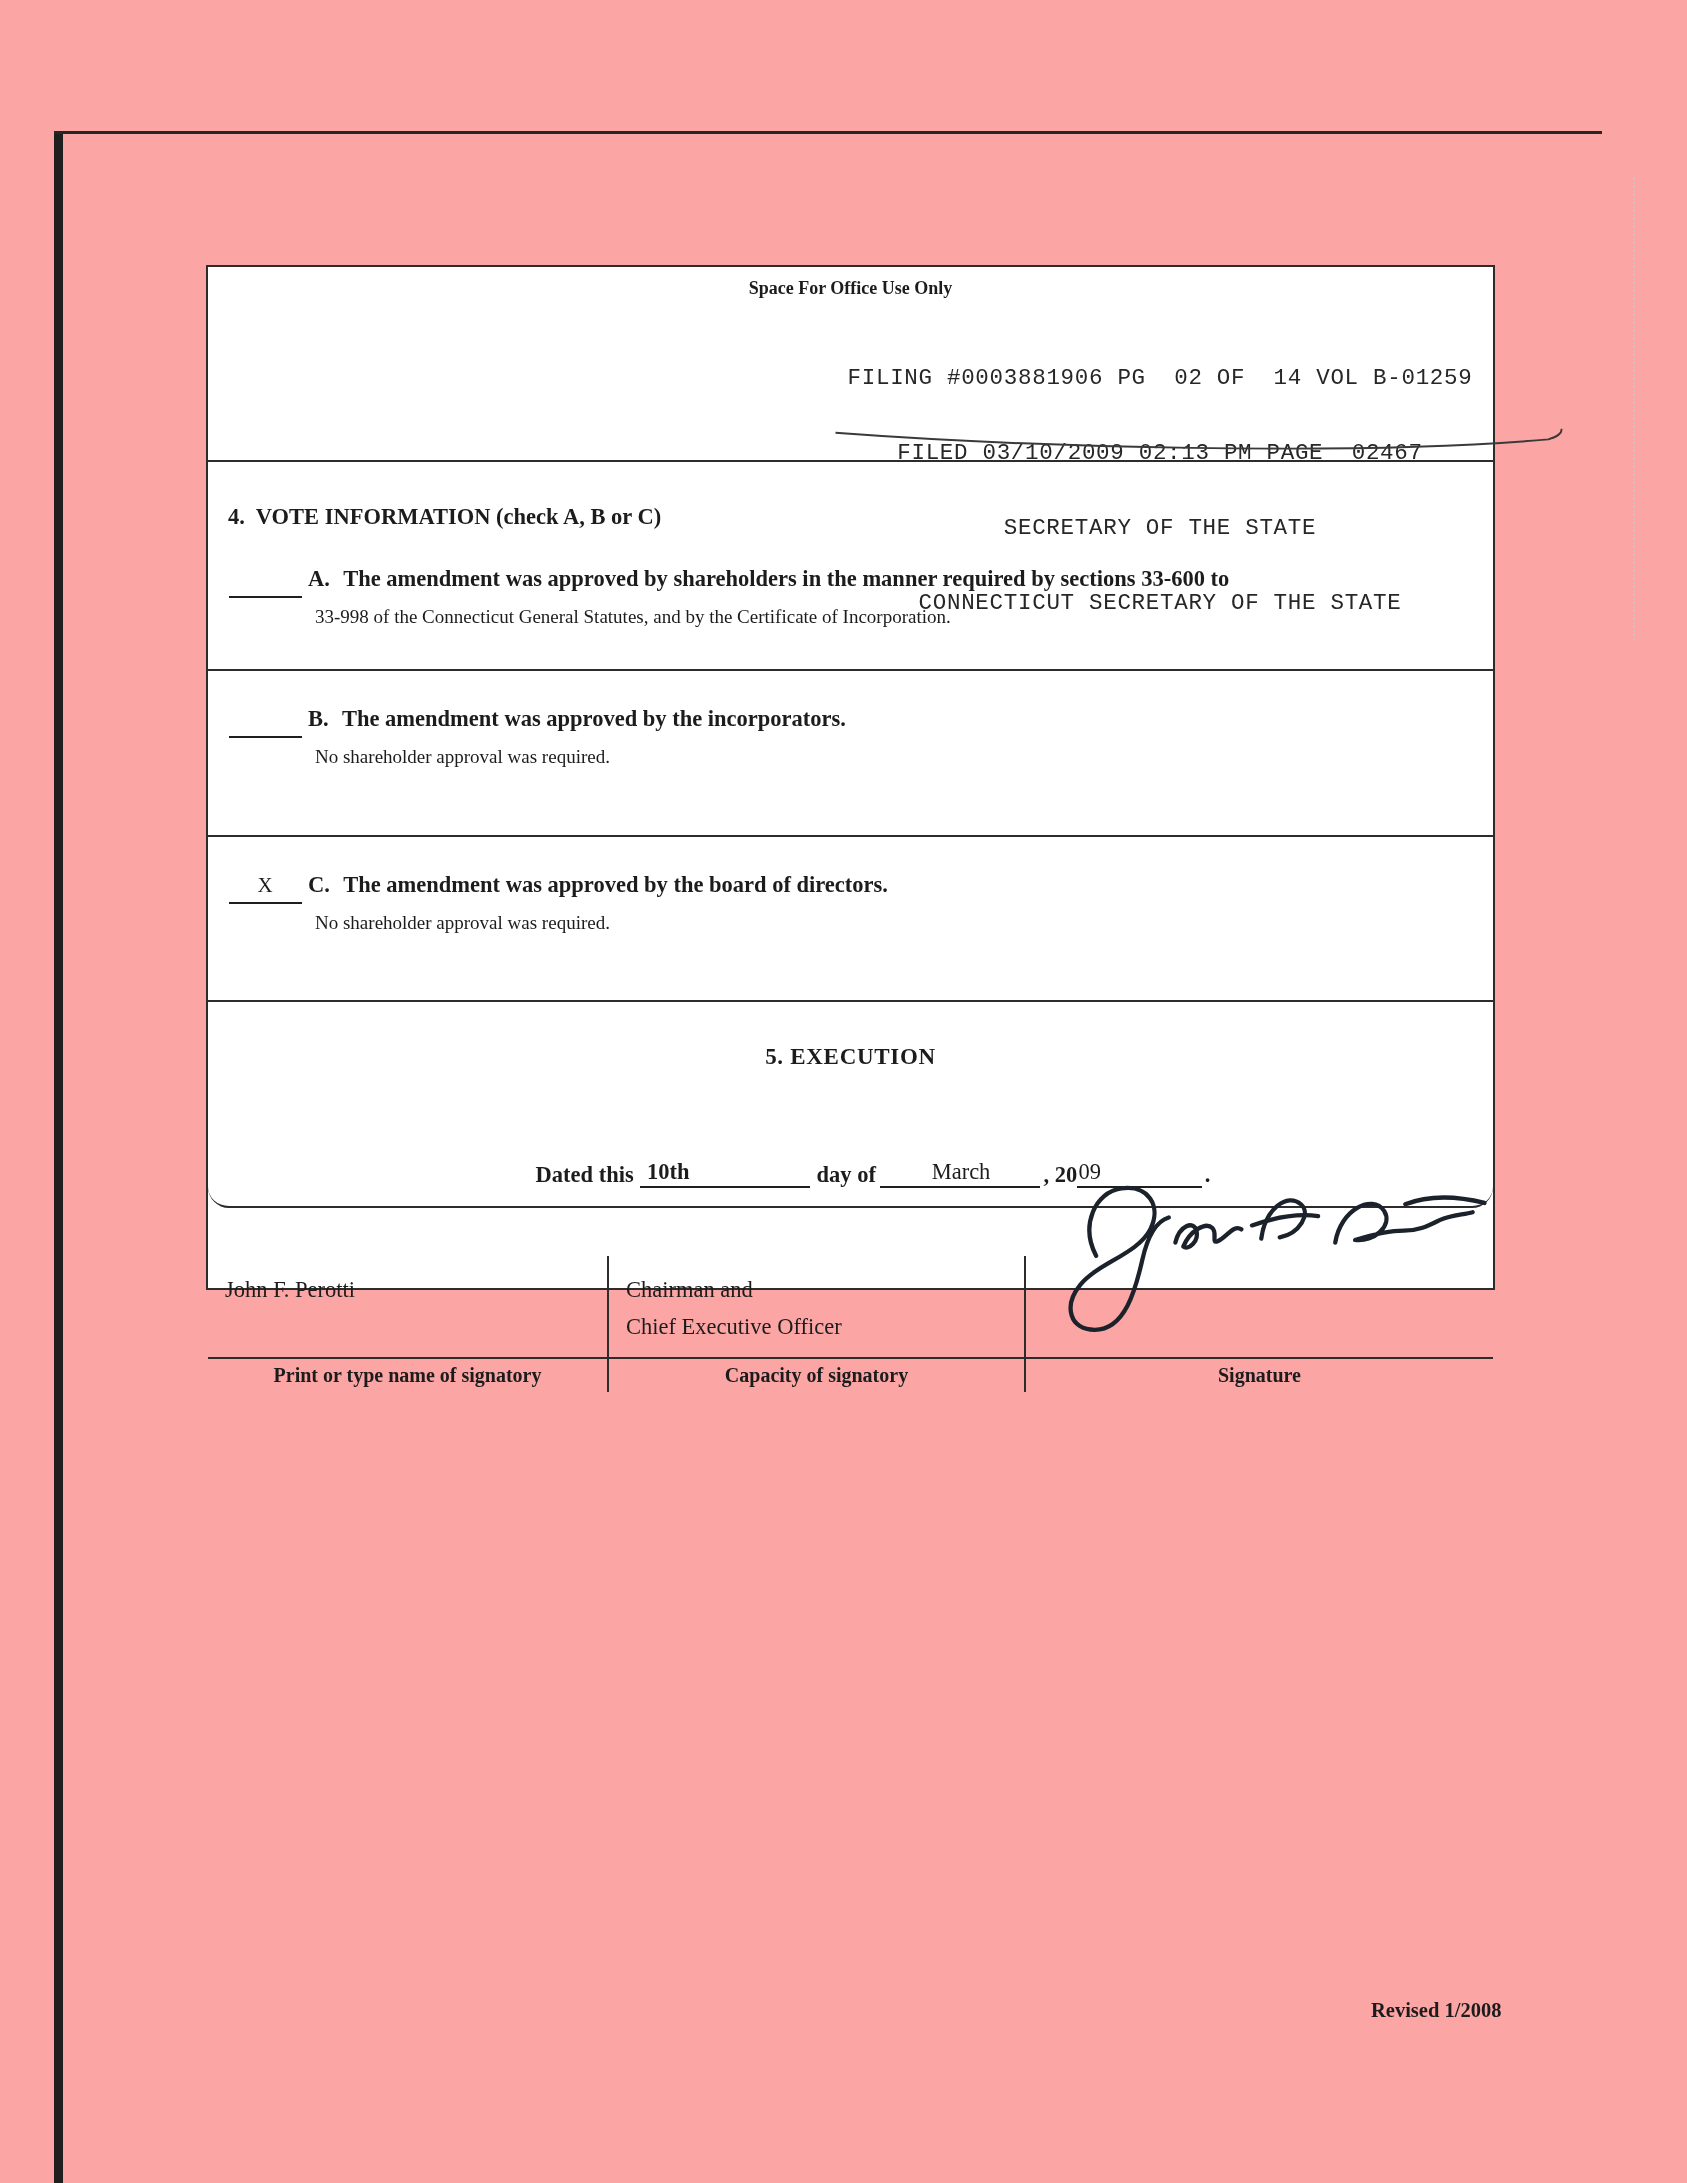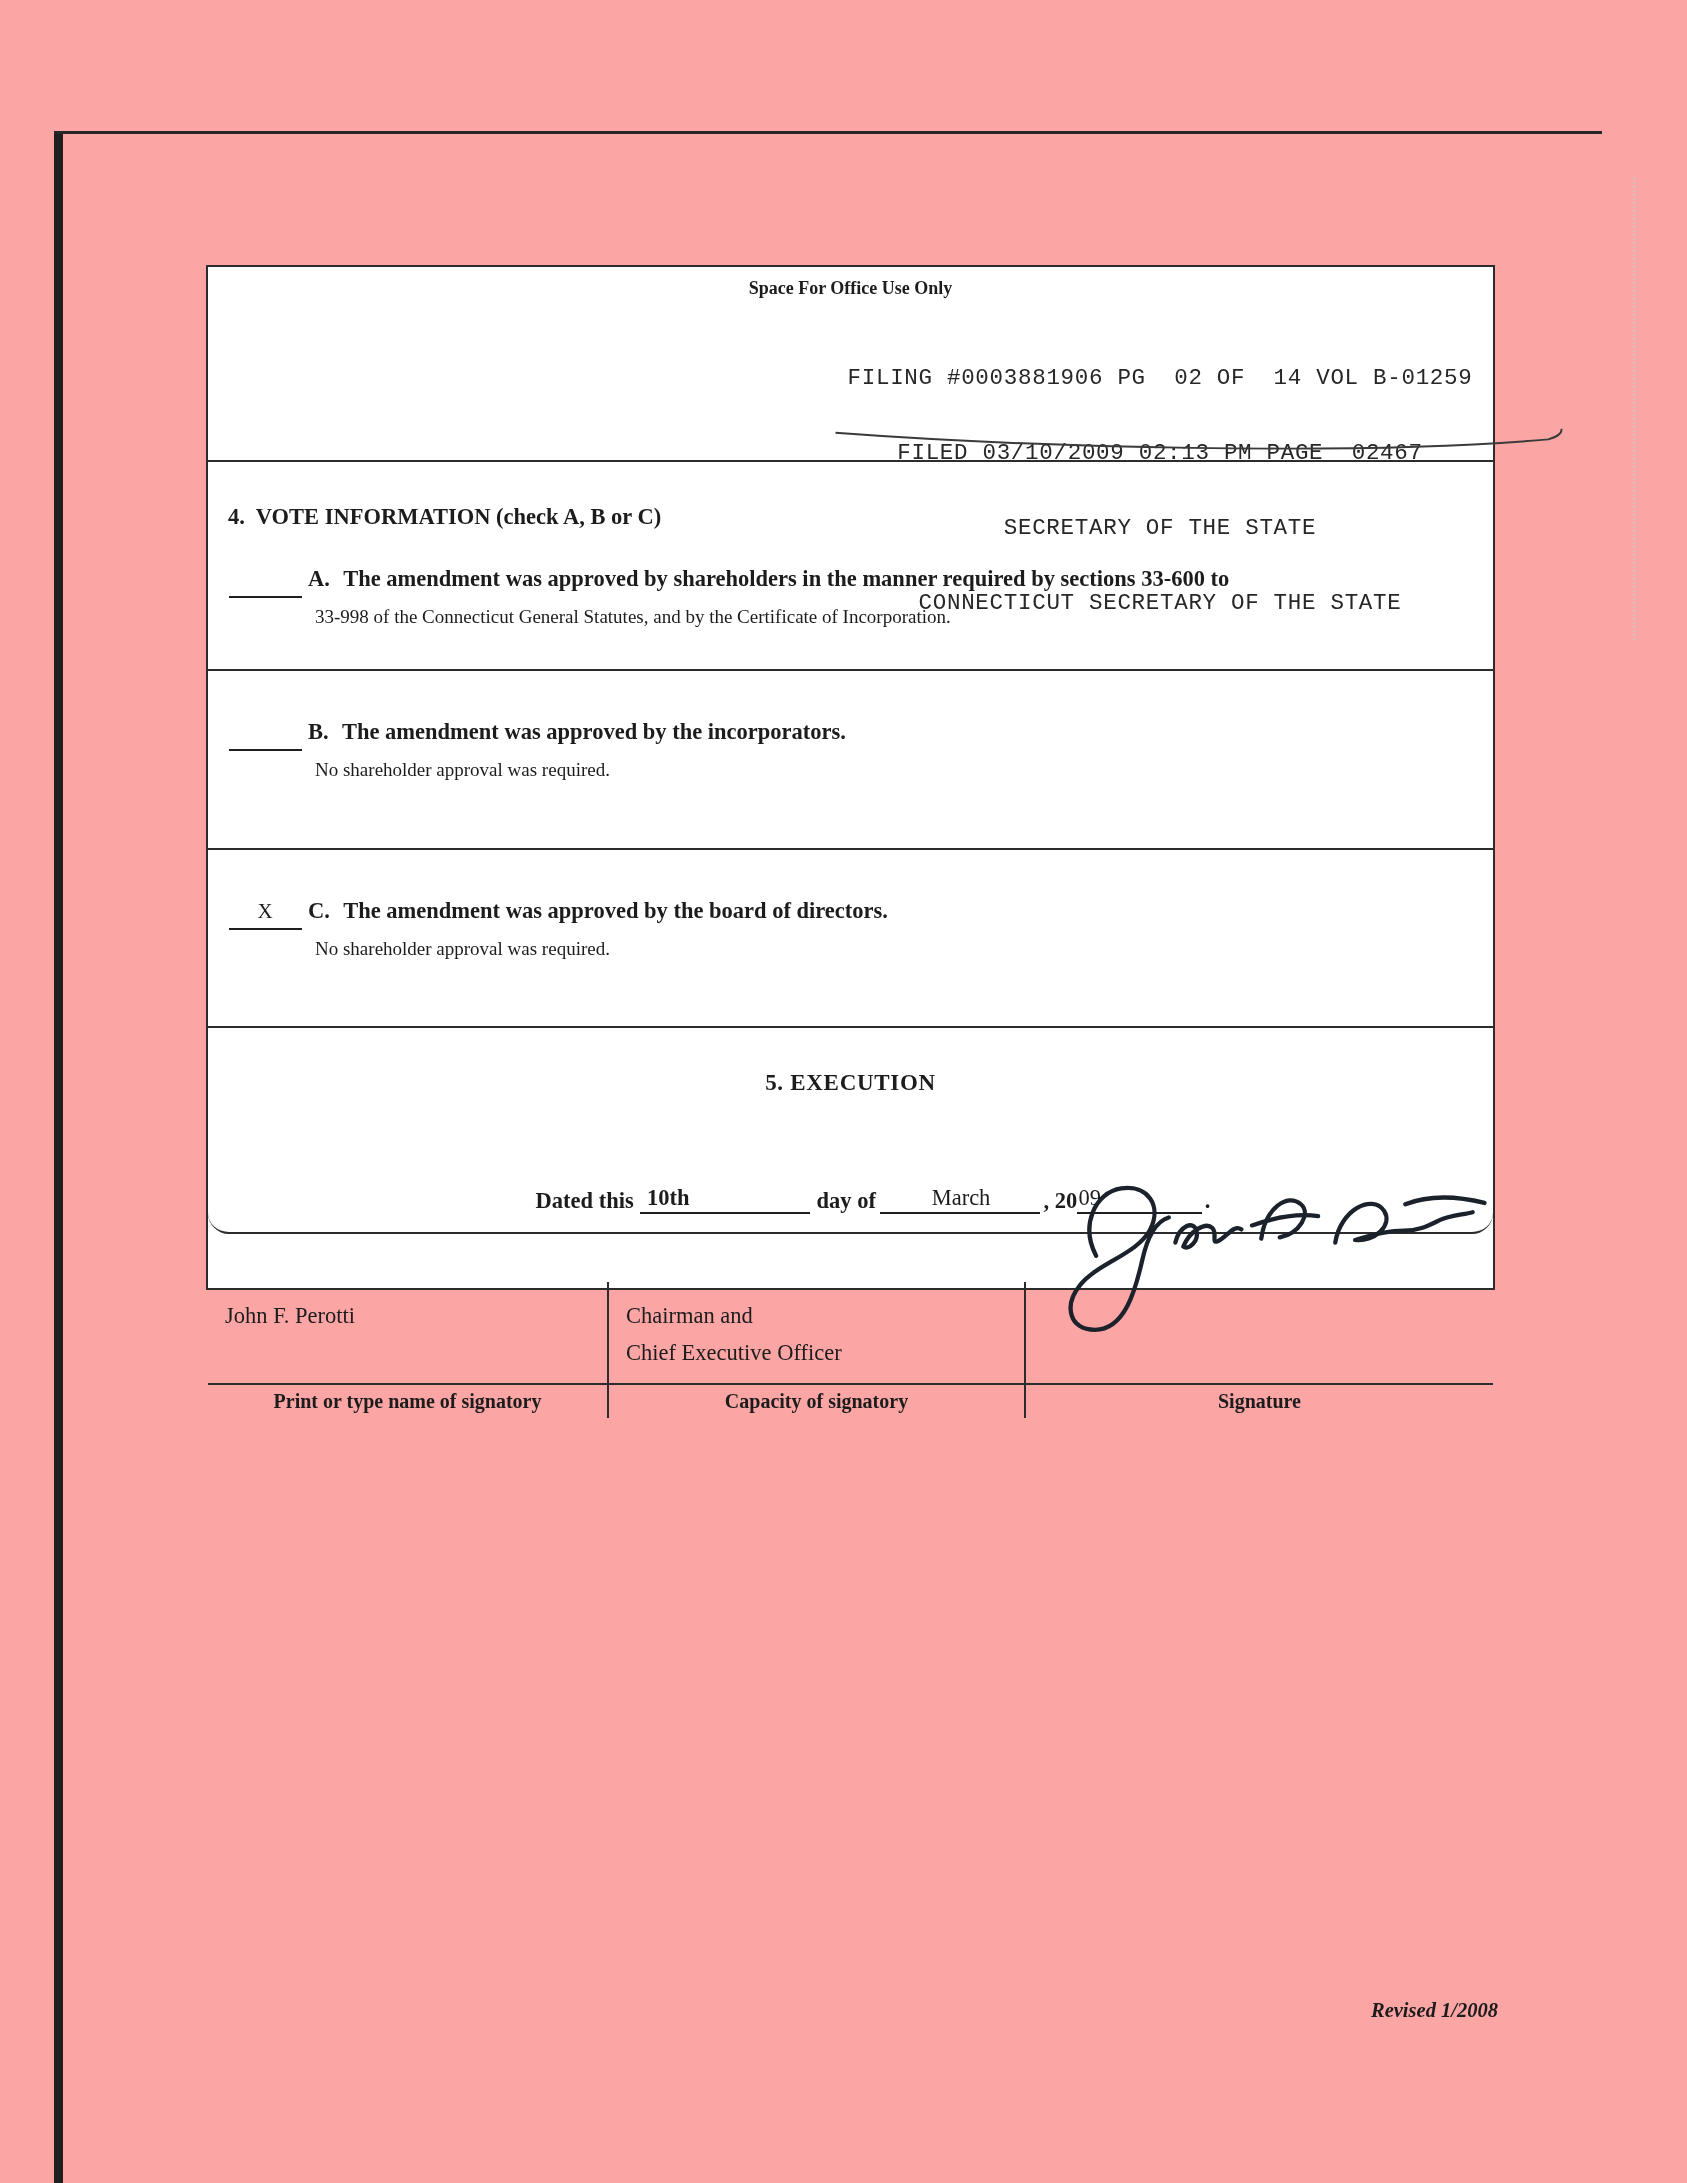--- a/index.html
+++ b/index.html
@@ -31,21 +31,21 @@
   .office-header{text-align:center;padding-top:10.6px;font-size:18px;font-weight:700;}
   .stamp{
     position:absolute;left:588px;top:49px;width:728px;
     font-family:"Liberation Mono",monospace;font-size:22.5px;line-height:25px;
     letter-spacing:0.7px;color:#272727;text-align:center;white-space:pre;
   }
   .stamp-curve{position:absolute;left:827px;top:425px;width:748px;height:34px;}
 
   .vote-title{padding:42px 2px 0 20px;font-size:22.5px;font-weight:700;white-space:pre;margin-bottom:30px;}
   .opt-line1{margin-left:20.5px;line-height:38px;font-size:22.5px;font-weight:700;}
-  .sec-optb .opt-line1,.sec-optc .opt-line1{margin-top:42px;}
+  .sec-optb .opt-line1,.sec-optc .opt-line1{margin-top:29px;}
   .opt-line2{margin-left:107px;line-height:38px;font-size:19px;font-weight:400;}
   .blank{
     display:inline-block;min-width:73px;border-bottom:2px solid #1f1f1f;
     text-align:center;font-weight:400;margin-right:6.6px;line-height:24px;height:26.5px;
     vertical-align:bottom;
   }
   .blank .mark{position:relative;top:-2.6px;font-size:21px;font-weight:400;}
   .letter{font-weight:700;margin-right:13.2px;}
 
   .exec-title{text-align:center;padding-top:42px;font-size:23px;font-weight:700;letter-spacing:0.7px;}
@@ -64,21 +64,21 @@
   .cell.vline{border-right:2px solid #2c2c2c;}
   .cell.content{font-size:22.5px;font-weight:400;padding:14.6px 0 0 17px;line-height:37px;}
   .cell.label{
     border-top:2px solid #2c2c2c;text-align:center;
     font-size:20px;font-weight:700;padding-top:5.3px;
   }
 
   .signature{position:absolute;left:1019px;top:1125px;width:503px;height:218px;z-index:5;}
   .signature path{fill:none;stroke:#1b222b;stroke-width:6.5;stroke-linecap:round;stroke-linejoin:round;}
 
-  .revised{position:absolute;left:1371px;top:1999px;font-style:italic;font-weight:700;font-size:20.5px;}
+  .revised{position:absolute;left:1371px;top:1999px;font-weight:700;font-size:20.5px;}
 </style>
 </head>
 <body>
 
 <div class="page">
 
   <div class="scan-bar-left"></div>
   <div class="scan-bar-top"></div>
   <div class="artifact-right"></div>
 

